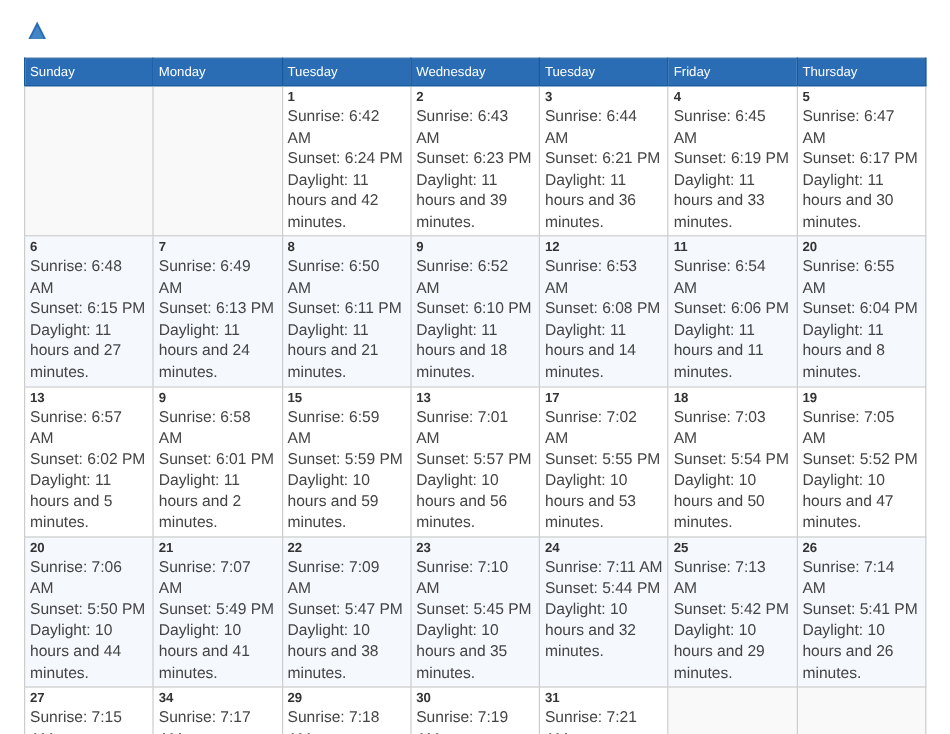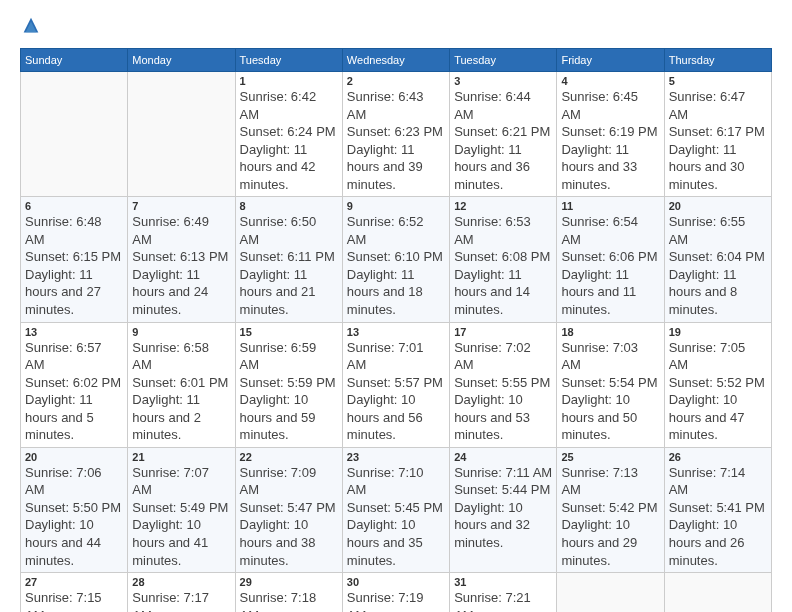--- a/index.html
+++ b/index.html
@@ -244,21 +244,21 @@
             <span class="day-number">26</span>
             <div class="cell-info">Sunrise: 7:14 AM<br>Sunset: 5:41 PM<br>Daylight: 10 hours and 26 minutes.</div>
           </td>
         </tr>
         <tr>
           <td>
             <span class="day-number">27</span>
             <div class="cell-info">Sunrise: 7:15 AM<br>Sunset: 5:39 PM<br>Daylight: 10 hours and 23 minutes.</div>
           </td>
           <td>
-            <span class="day-number">28</span>
+            <span class="day-number">34</span>
             <div class="cell-info">Sunrise: 7:17 AM<br>Sunset: 5:38 PM<br>Daylight: 10 hours and 20 minutes.</div>
           </td>
           <td>
             <span class="day-number">29</span>
             <div class="cell-info">Sunrise: 7:18 AM<br>Sunset: 5:36 PM<br>Daylight: 10 hours and 17 minutes.</div>
           </td>
           <td>
             <span class="day-number">30</span>
             <div class="cell-info">Sunrise: 7:19 AM<br>Sunset: 5:35 PM<br>Daylight: 10 hours and 15 minutes.</div>
           </td>

